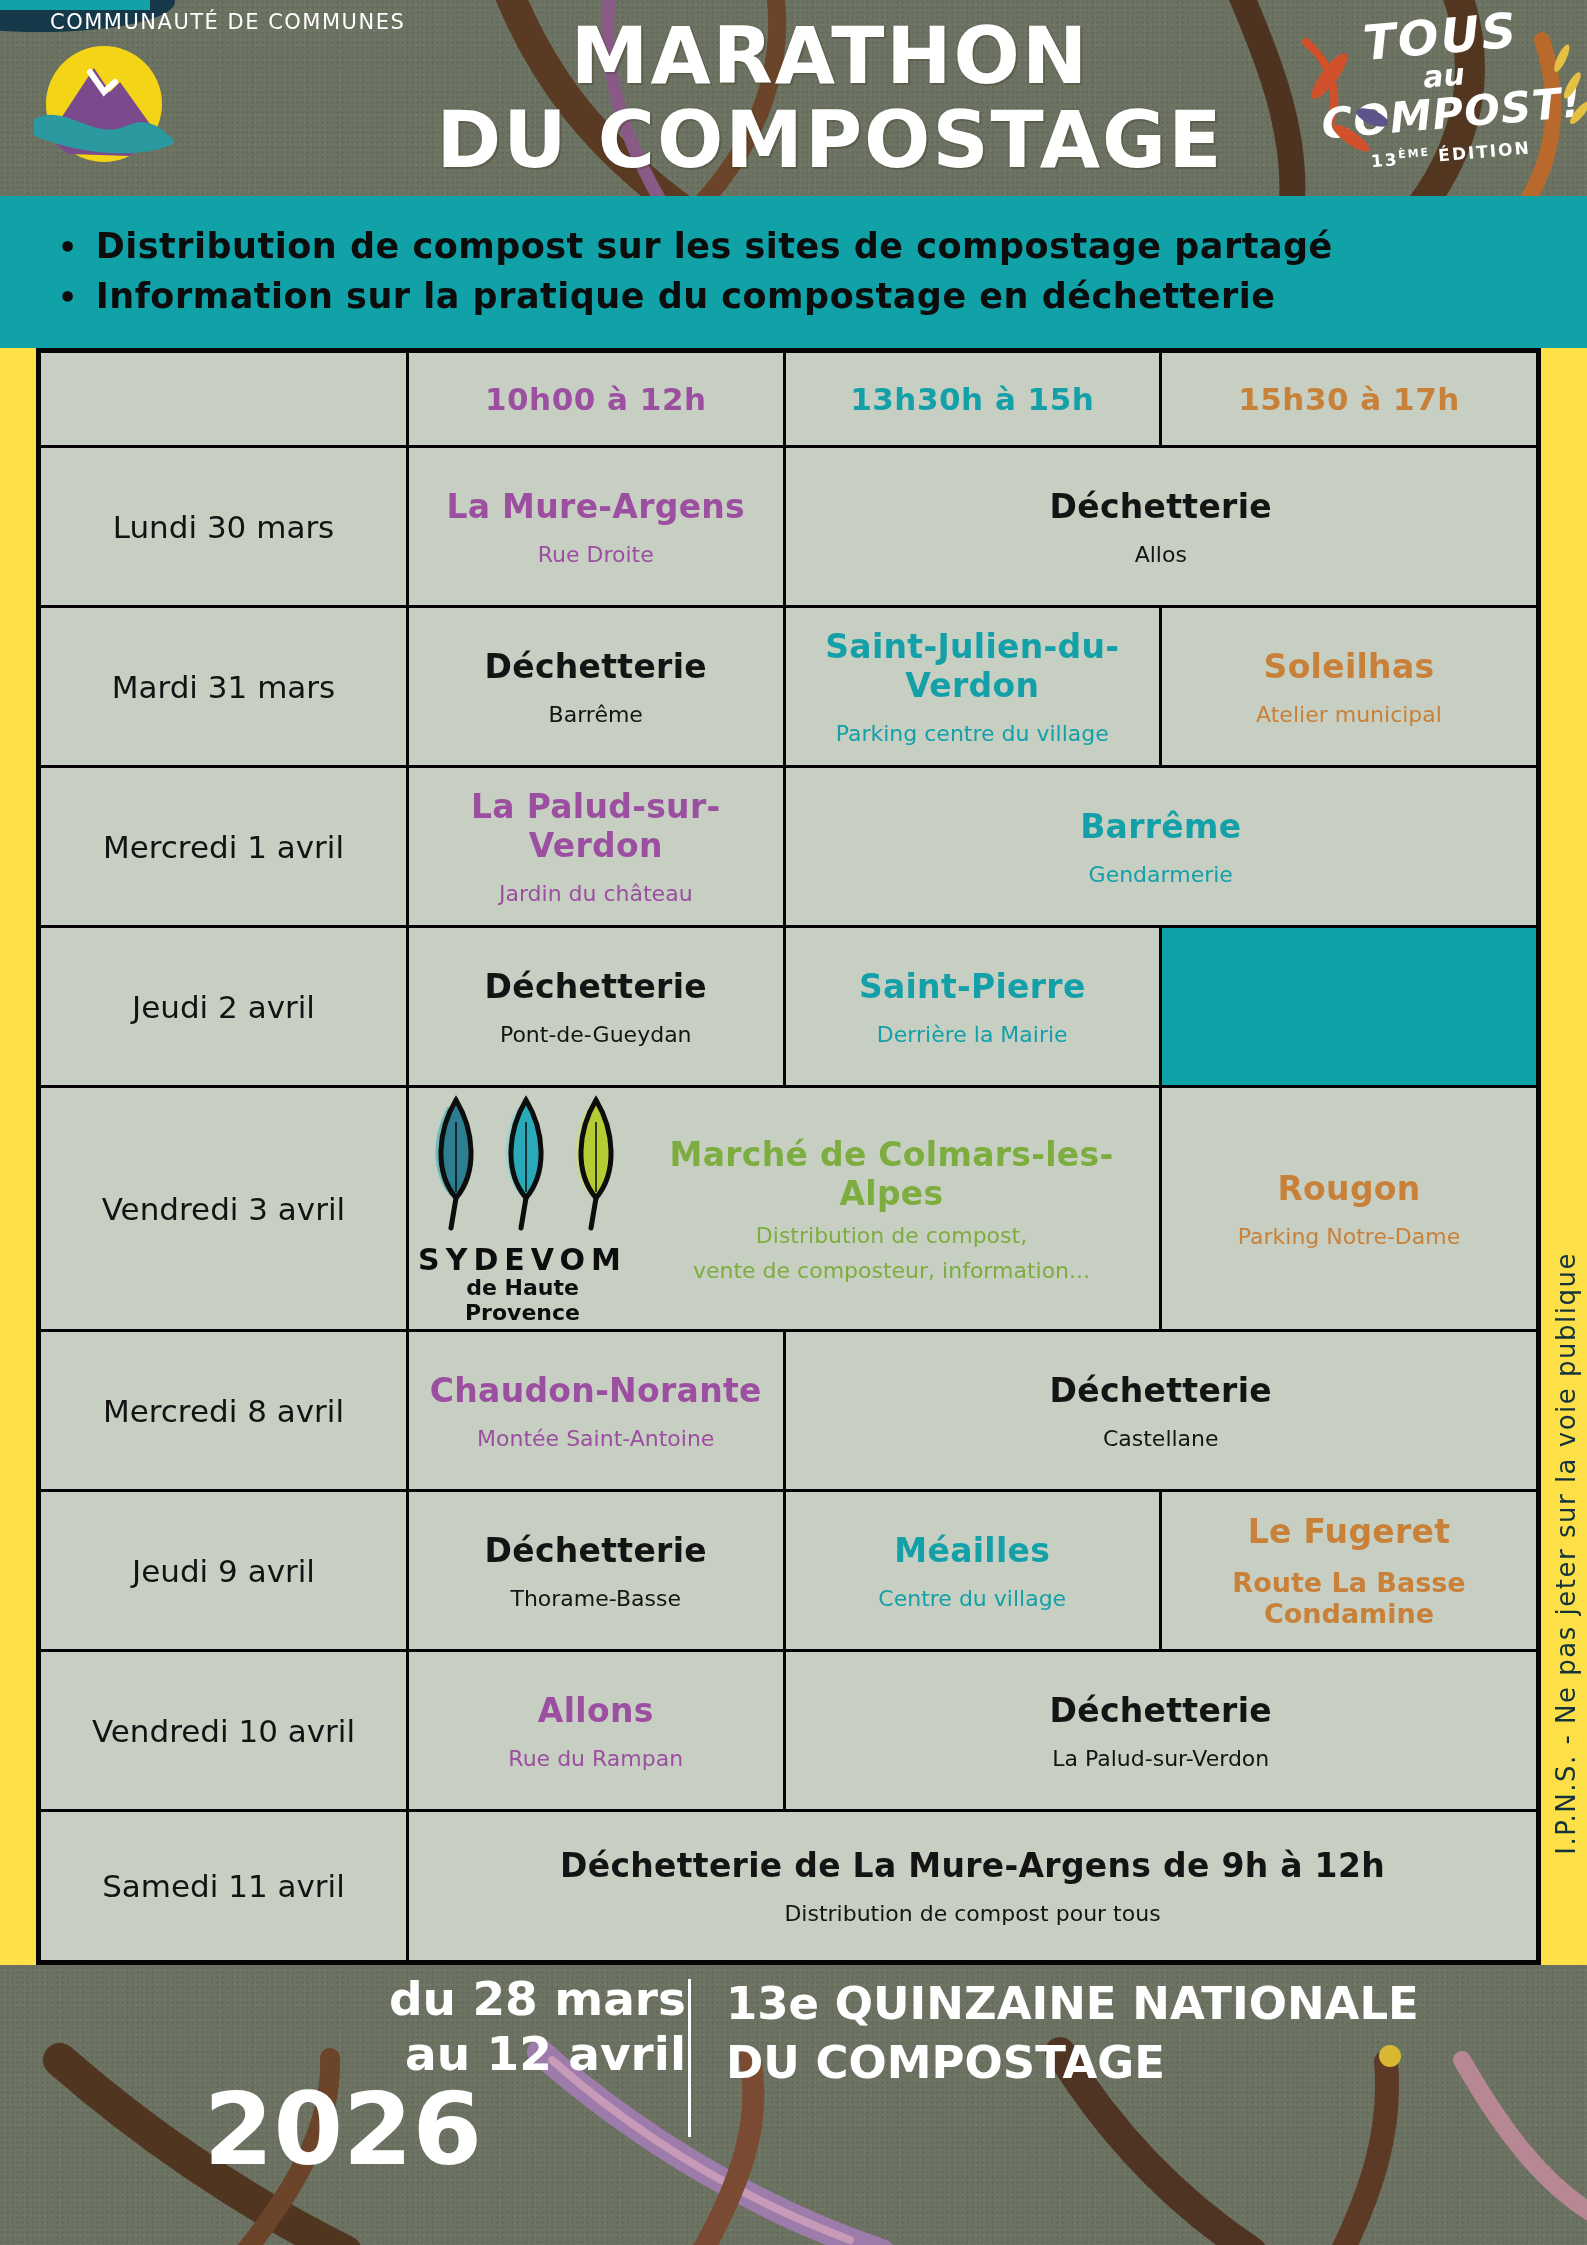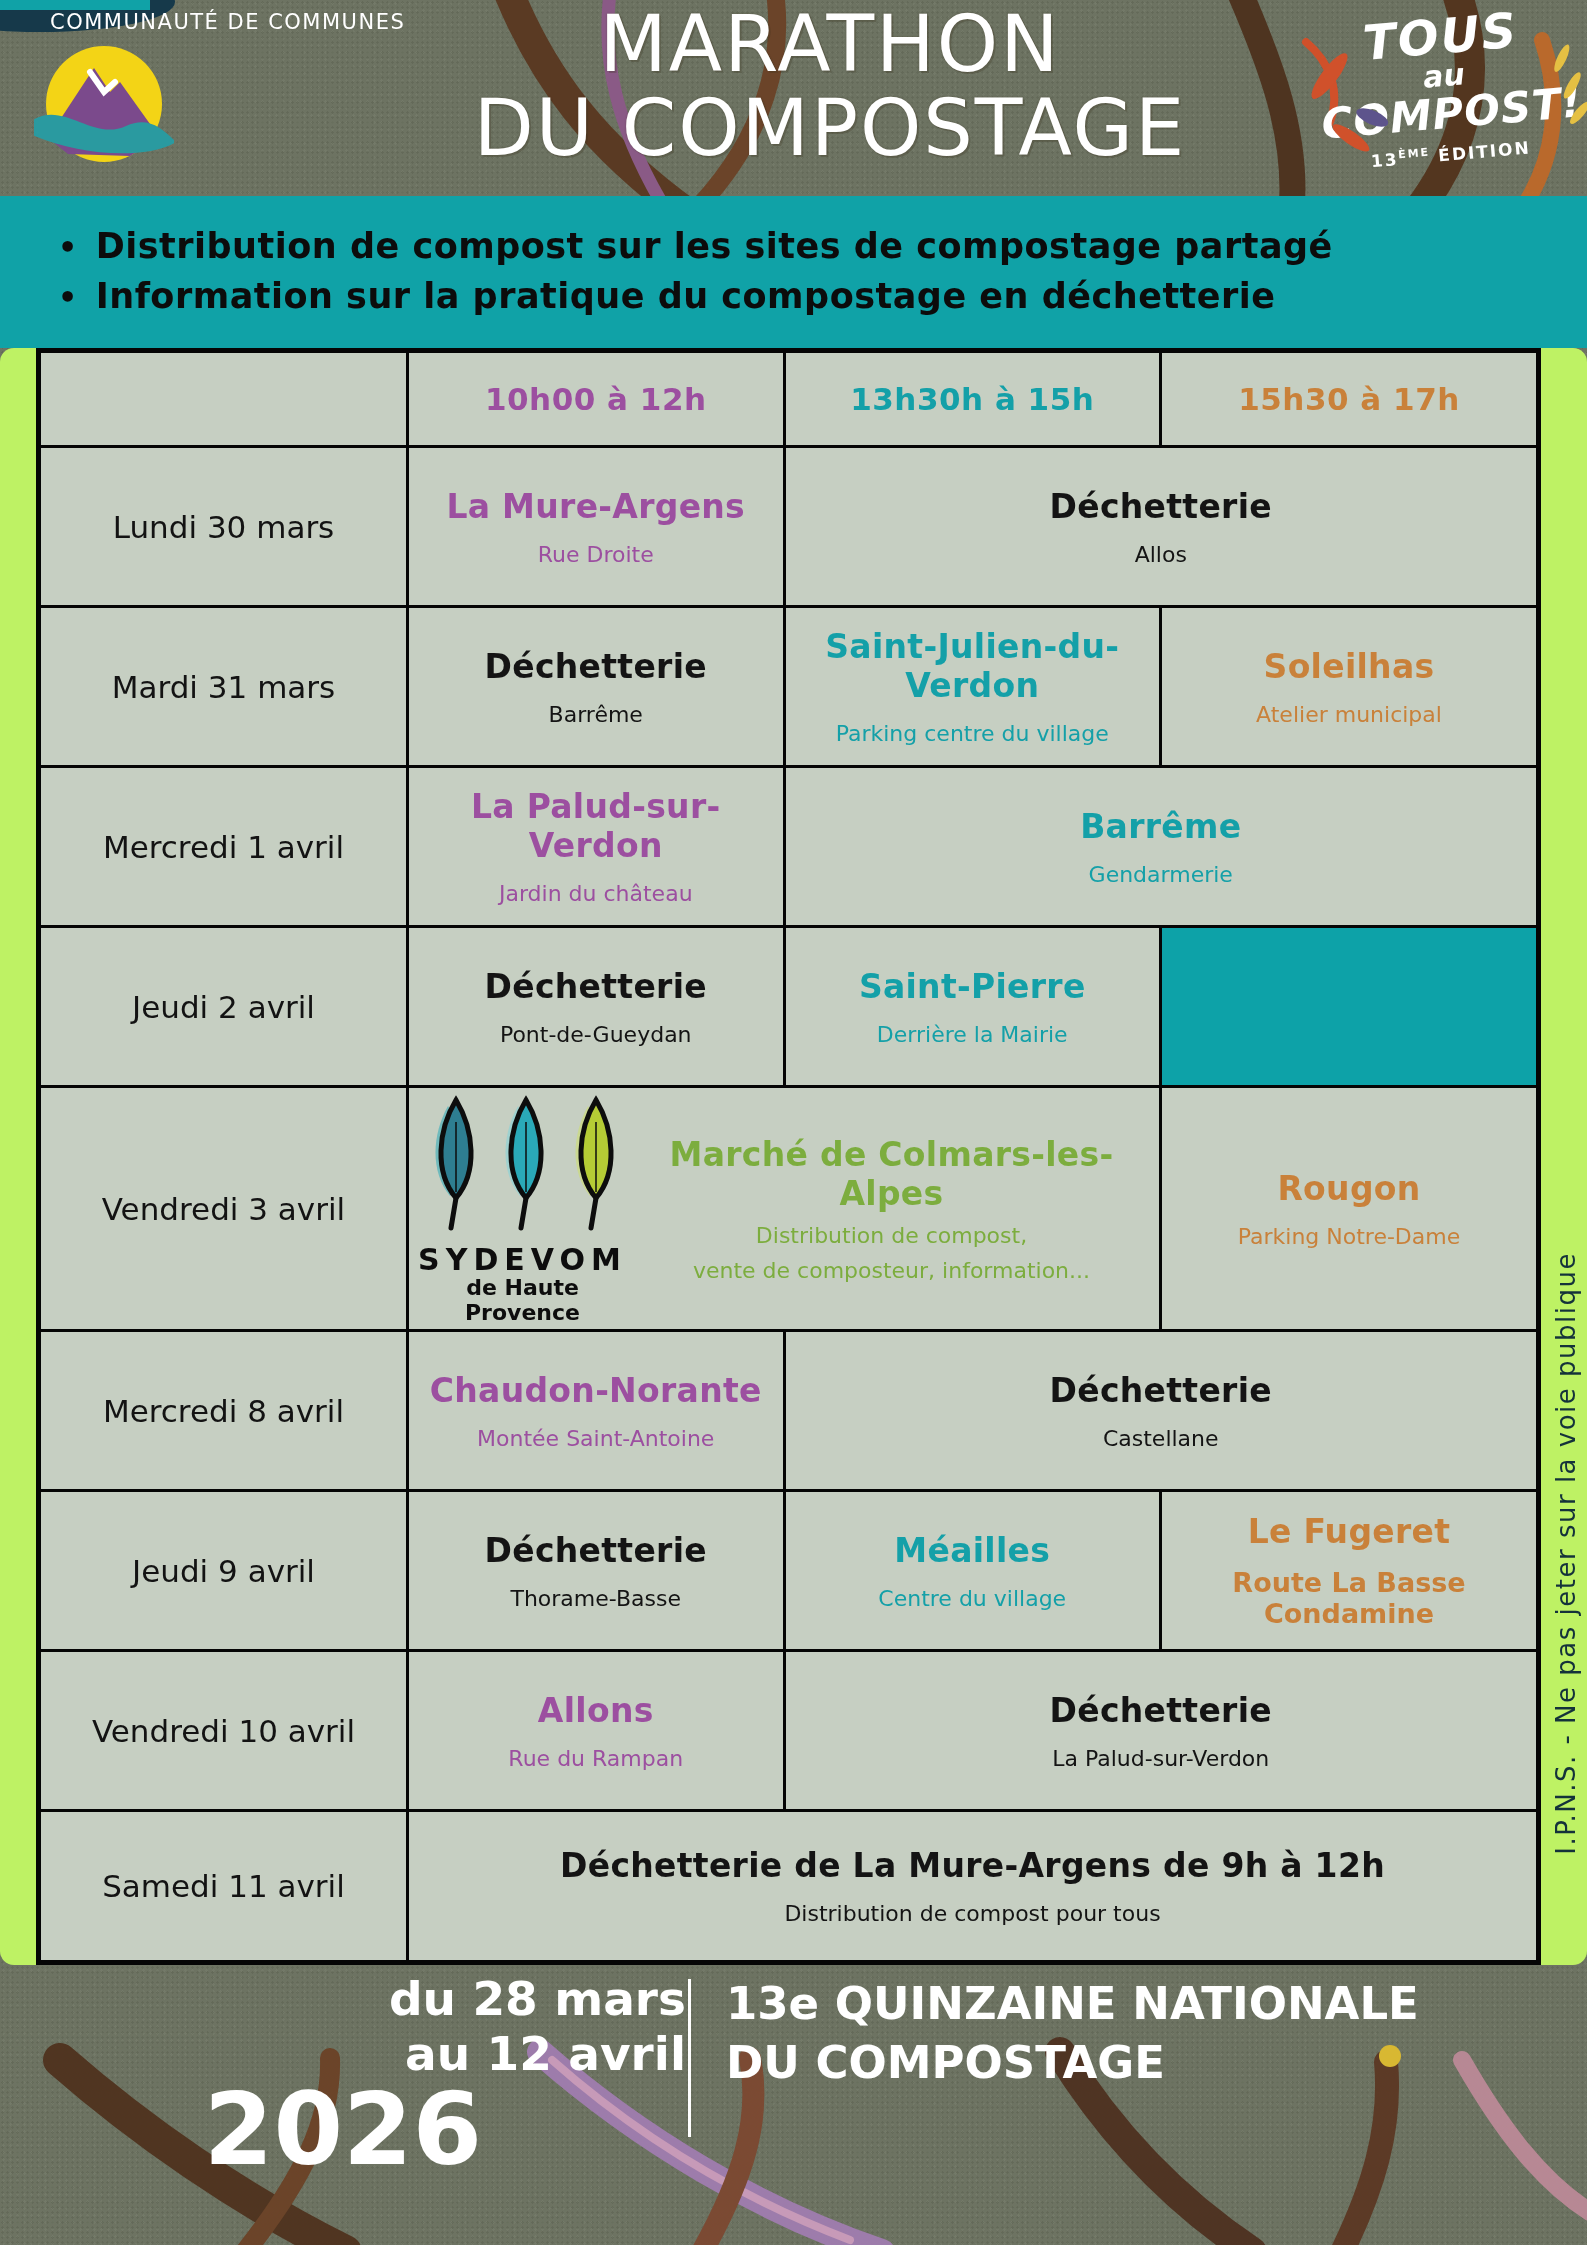--- a/index.html
+++ b/index.html
@@ -14,43 +14,43 @@
   .bg-art{position:absolute;left:0;top:0;z-index:0;}
   
   .header{position:relative;height:196px;z-index:2;}
   .org{position:absolute;left:32px;top:10px;color:#fff;}
   .org-small{font-size:21px;font-weight:normal;letter-spacing:1.5px;margin-left:18px;}
   .org-row{display:flex;align-items:flex-start;margin-top:4px;}
   .org-mark{flex:0 0 auto;margin-left:2px;}
   .org-names{margin-left:12px;margin-top:8px;}
   .org-name-line{font-size:38px;font-weight:900;line-height:1.02;letter-spacing:1px;}
   .org-tagline{font-size:27px;font-style:italic;margin-top:2px;font-family:"DejaVu Serif","Liberation Serif",serif;}
-  .title{position:absolute;left:390px;width:880px;top:2px;text-align:center;color:#fff;
-         font-weight:400;font-size:78px;line-height:1.08;letter-spacing:2px;
+  .title{position:absolute;left:390px;width:880px;top:14px;text-align:center;color:#fff;
+         font-weight:700;font-size:78px;line-height:1.08;letter-spacing:2px;
          text-shadow:0 0 2px rgba(60,50,30,.45), 2px 2px 0 rgba(60,50,30,.25);}
   .badge{position:absolute;right:16px;top:12px;width:252px;text-align:center;color:#fff;
          transform:rotate(-5deg);font-style:italic;font-weight:900;}
   .badge-l1{font-size:48px;line-height:1;letter-spacing:2px;}
   .badge-l2{font-size:30px;line-height:1.05;}
   .badge-l3{font-size:42px;line-height:1.05;letter-spacing:1px;}
   .badge-edition{font-size:17px;margin-top:8px;letter-spacing:2px;font-style:normal;font-weight:bold;}
   .badge-edition sup{font-size:11px;}
   .deco{position:absolute;border-radius:50%;}
   .deco-leaf{left:-16px;top:46px;width:56px;height:16px;background:#d0512b;transform:rotate(-48deg);}
   .deco-leaf2{left:6px;bottom:28px;width:44px;height:13px;background:#d0512b;transform:rotate(40deg);}
   .deco-dash1{right:-8px;top:52px;width:30px;height:9px;background:#e5c043;transform:rotate(-60deg);}
   .deco-dash2{right:-16px;top:80px;width:30px;height:9px;background:#e5c043;transform:rotate(-55deg);}
   .deco-dash3{right:-20px;top:108px;width:28px;height:9px;background:#e5c043;transform:rotate(-45deg);}
   .deco-blob{left:34px;top:92px;width:34px;height:14px;background:#5d548c;transform:rotate(28deg);}
   
   .banner{position:relative;z-index:2;background:#10a2a7;padding:20px 10px 22px 58px;}
   .bullet{display:flex;align-items:baseline;color:#0c0c0c;font-weight:bold;font-size:35px;margin:10px 0;letter-spacing:.5px;}
   .bullet .dot{font-size:30px;margin-right:18px;}
   
-  .table-section{position:relative;z-index:2;background:#bef264;padding:0 46px 0 36px;border-radius:14px;}
+  .table-section{position:relative;z-index:2;background:#fde047;padding:0 46px 0 36px;}
   table.schedule{width:100%;border-collapse:collapse;table-layout:fixed;background:#c6cfc2;border:5px solid #050505;}
   td{border:3px solid #050505;text-align:center;vertical-align:middle;padding:4px 6px;overflow:hidden;}
   tr.time-row{height:96px;}
   tr.row{height:160px;}
   tr.row.tall{height:205px;}
   tr.row:last-child{height:152px;}
   .time-cell{font-weight:bold;font-size:31px;letter-spacing:.5px;}
   .slot0{color:#9c4fa0;} .slot1{color:#14a0a8;} .slot2{color:#c9813a;}
   .date-cell{font-size:31px;color:#131313;}
   .filled-cell{background:#0da2a8;}

